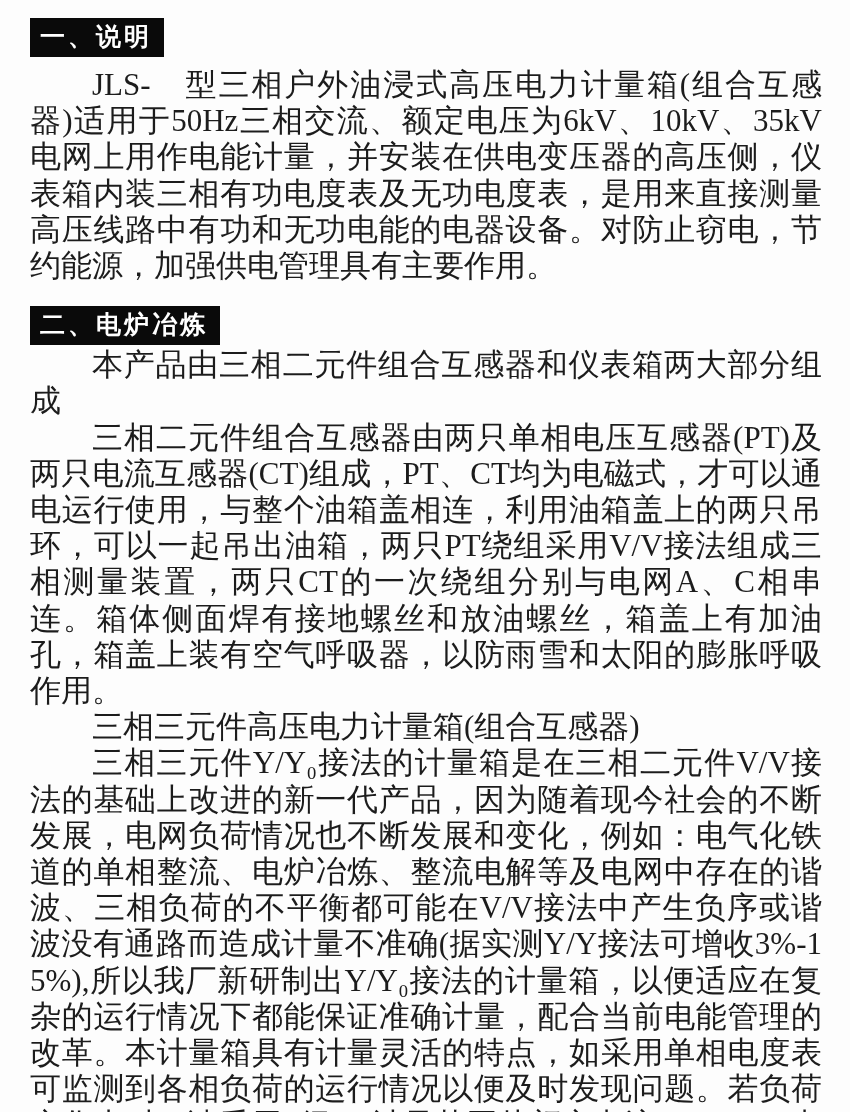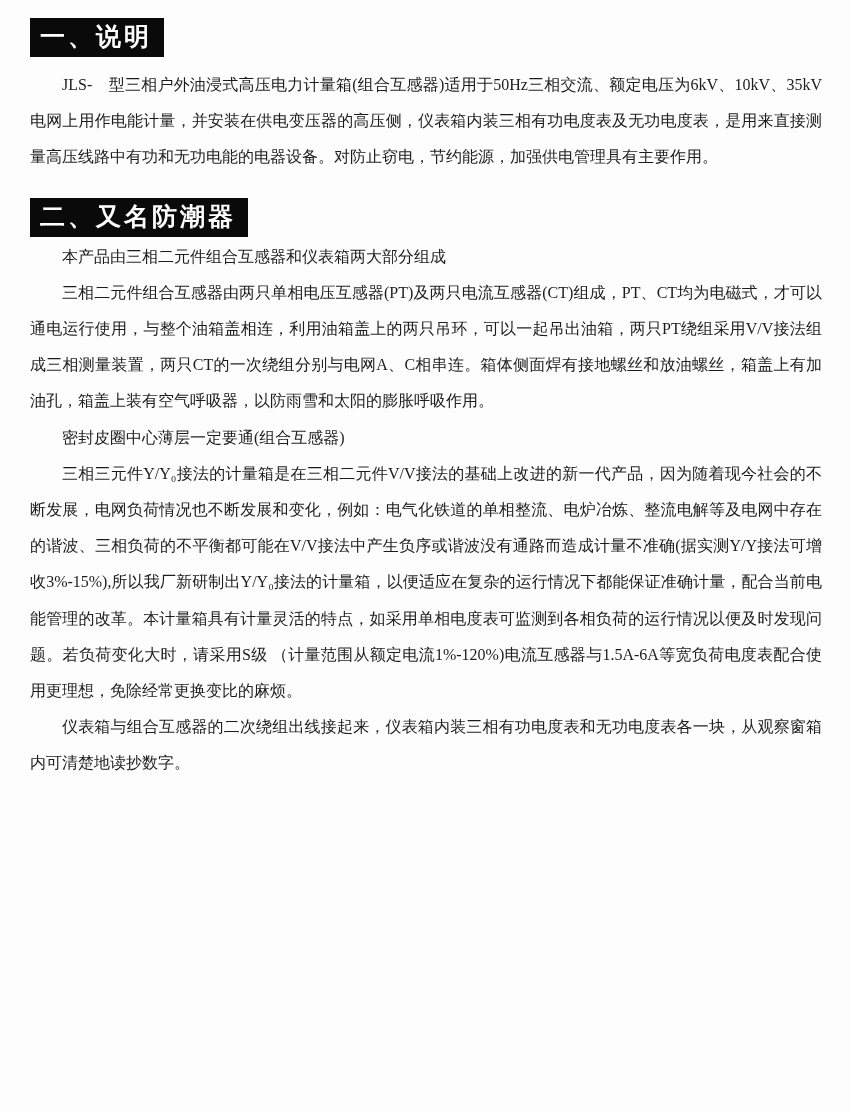--- a/index.html
+++ b/index.html
@@ -34,21 +34,21 @@
     color: #ffffff;
     font-family: "Liberation Sans", "DejaVu Sans", sans-serif;
     font-weight: bold;
     font-size: 25px;
     line-height: 25px;
     padding: 6px 12px 8px 10px;
     letter-spacing: 3px;
   }
   .para {
     margin: 0;
-    font-size: 16px;
+    font-size: 31px;
     line-height: 36.2px;
     text-align: justify;
     text-indent: 2em;
     word-break: break-all;
   }
   .para.notice {
     font-family: "Liberation Sans", "DejaVu Sans", sans-serif;
     font-weight: bold;
     letter-spacing: 0.5px;
   }
@@ -58,27 +58,27 @@
 
 <div class="page">
 
   <div class="heading-row first">
     <span class="section-heading">一、说明</span>
   </div>
 
   <p class="para">JLS-　型三相户外油浸式高压电力计量箱(组合互感器)适用于50Hz三相交流、额定电压为6kV、10kV、35kV电网上用作电能计量，并安装在供电变压器的高压侧，仪表箱内装三相有功电度表及无功电度表，是用来直接测量高压线路中有功和无功电能的电器设备。对防止窃电，节约能源，加强供电管理具有主要作用。</p>
 
   <div class="heading-row second">
-    <span class="section-heading">二、又名防潮器</span>
+    <span class="section-heading">二、电炉冶炼</span>
   </div>
 
   <p class="para">本产品由三相二元件组合互感器和仪表箱两大部分组成</p>
 
   <p class="para">三相二元件组合互感器由两只单相电压互感器(PT)及两只电流互感器(CT)组成，PT、CT均为电磁式，才可以通电运行使用，与整个油箱盖相连，利用油箱盖上的两只吊环，可以一起吊出油箱，两只PT绕组采用V/V接法组成三相测量装置，两只CT的一次绕组分别与电网A、C相串连。箱体侧面焊有接地螺丝和放油螺丝，箱盖上有加油孔，箱盖上装有空气呼吸器，以防雨雪和太阳的膨胀呼吸作用。</p>
 
 
-  <p class="para">密封皮圈中心薄层一定要通(组合互感器)</p>
+  <p class="para">三相三元件高压电力计量箱(组合互感器)</p>
 
   <p class="para">三相三元件Y/Y₀接法的计量箱是在三相二元件V/V接法的基础上改进的新一代产品，因为随着现今社会的不断发展，电网负荷情况也不断发展和变化，例如：电气化铁道的单相整流、电炉冶炼、整流电解等及电网中存在的谐波、三相负荷的不平衡都可能在V/V接法中产生负序或谐波没有通路而造成计量不准确(据实测Y/Y接法可增收3%-15%),所以我厂新研制出Y/Y₀接法的计量箱，以便适应在复杂的运行情况下都能保证准确计量，配合当前电能管理的改革。本计量箱具有计量灵活的特点，如采用单相电度表可监测到各相负荷的运行情况以便及时发现问题。若负荷变化大时，请采用S级 （计量范围从额定电流1%-120%)电流互感器与1.5A-6A等宽负荷电度表配合使用更理想，免除经常更换变比的麻烦。</p>
 
   <p class="para">仪表箱与组合互感器的二次绕组出线接起来，仪表箱内装三相有功电度表和无功电度表各一块，从观察窗箱内可清楚地读抄数字。</p>
 
 </div>
 
 </body></html>

